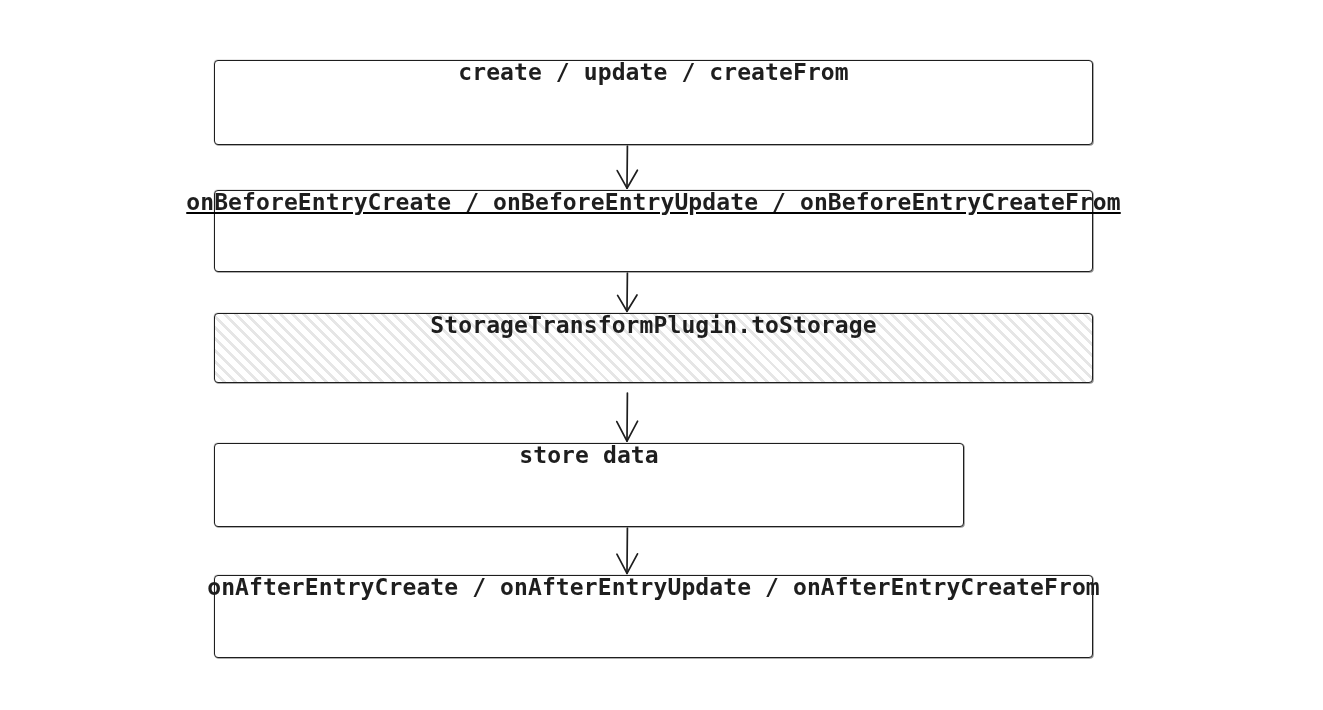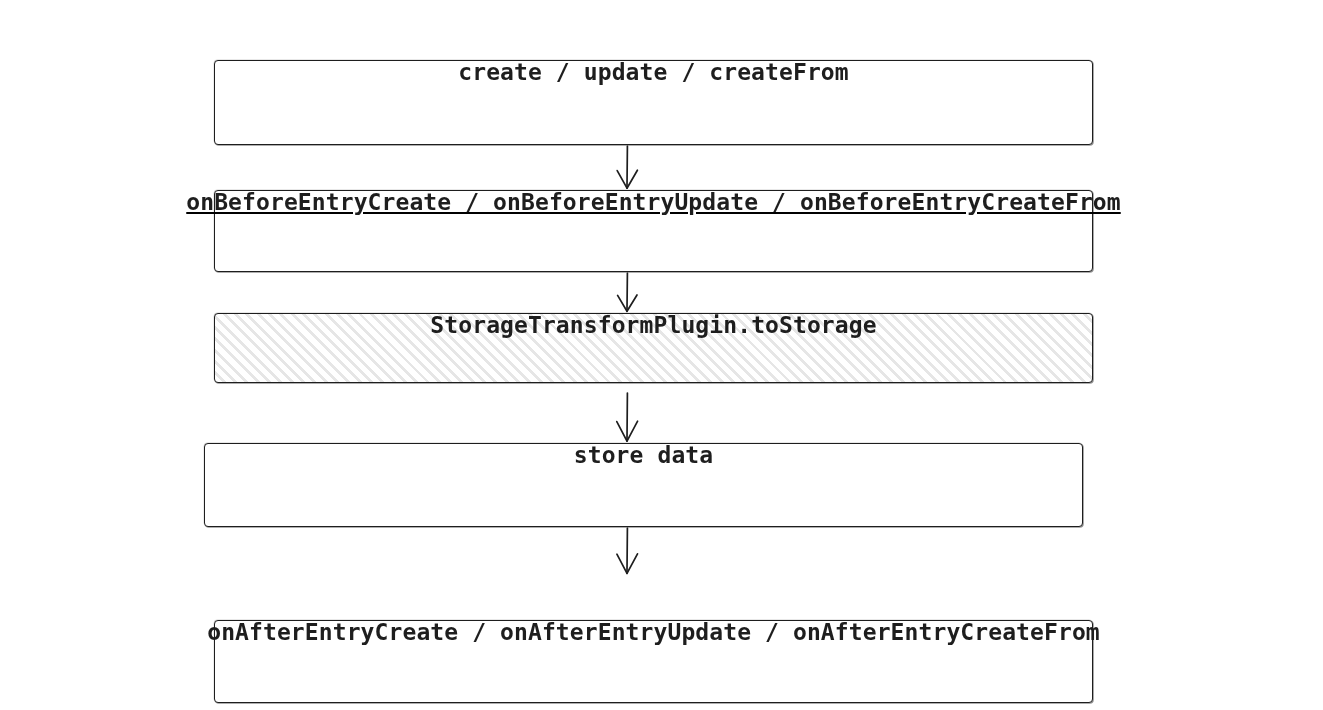--- a/index.html
+++ b/index.html
@@ -89,19 +89,19 @@
 </div>
 
 <div class="flow-node" id="box-1" style="left: 214px; top: 190px; width: 879px; height: 82px; text-decoration: underline;">
   <span class="node-label">onBeforeEntryCreate / onBeforeEntryUpdate / onBeforeEntryCreateFrom</span>
 </div>
 
 <div class="flow-node hatched" id="box-2" style="left: 214px; top: 313px; width: 879px; height: 70px;">
   <span class="node-label">StorageTransformPlugin.toStorage</span>
 </div>
 
-<div class="flow-node" id="box-3" style="left: 204px; top: 443px; width: 879px; height: 84px;">
+<div class="flow-node" id="box-3" style="left: 214px; top: 443px; width: 750px; height: 84px;">
   <span class="node-label">store data</span>
 </div>
 
-<div class="flow-node" id="box-4" style="left: 214px; top: 575px; width: 879px; height: 83px; margin-top: 45px;">
+<div class="flow-node" id="box-4" style="left: 214px; top: 575px; width: 879px; height: 83px;">
   <span class="node-label">onAfterEntryCreate / onAfterEntryUpdate / onAfterEntryCreateFrom</span>
 </div>
 
 </body></html>

